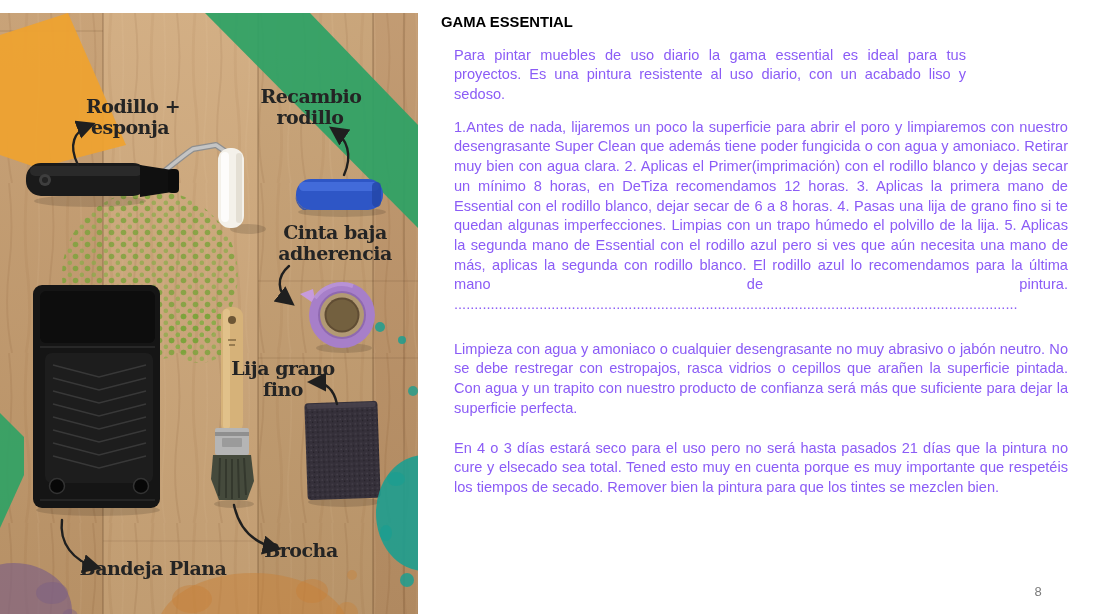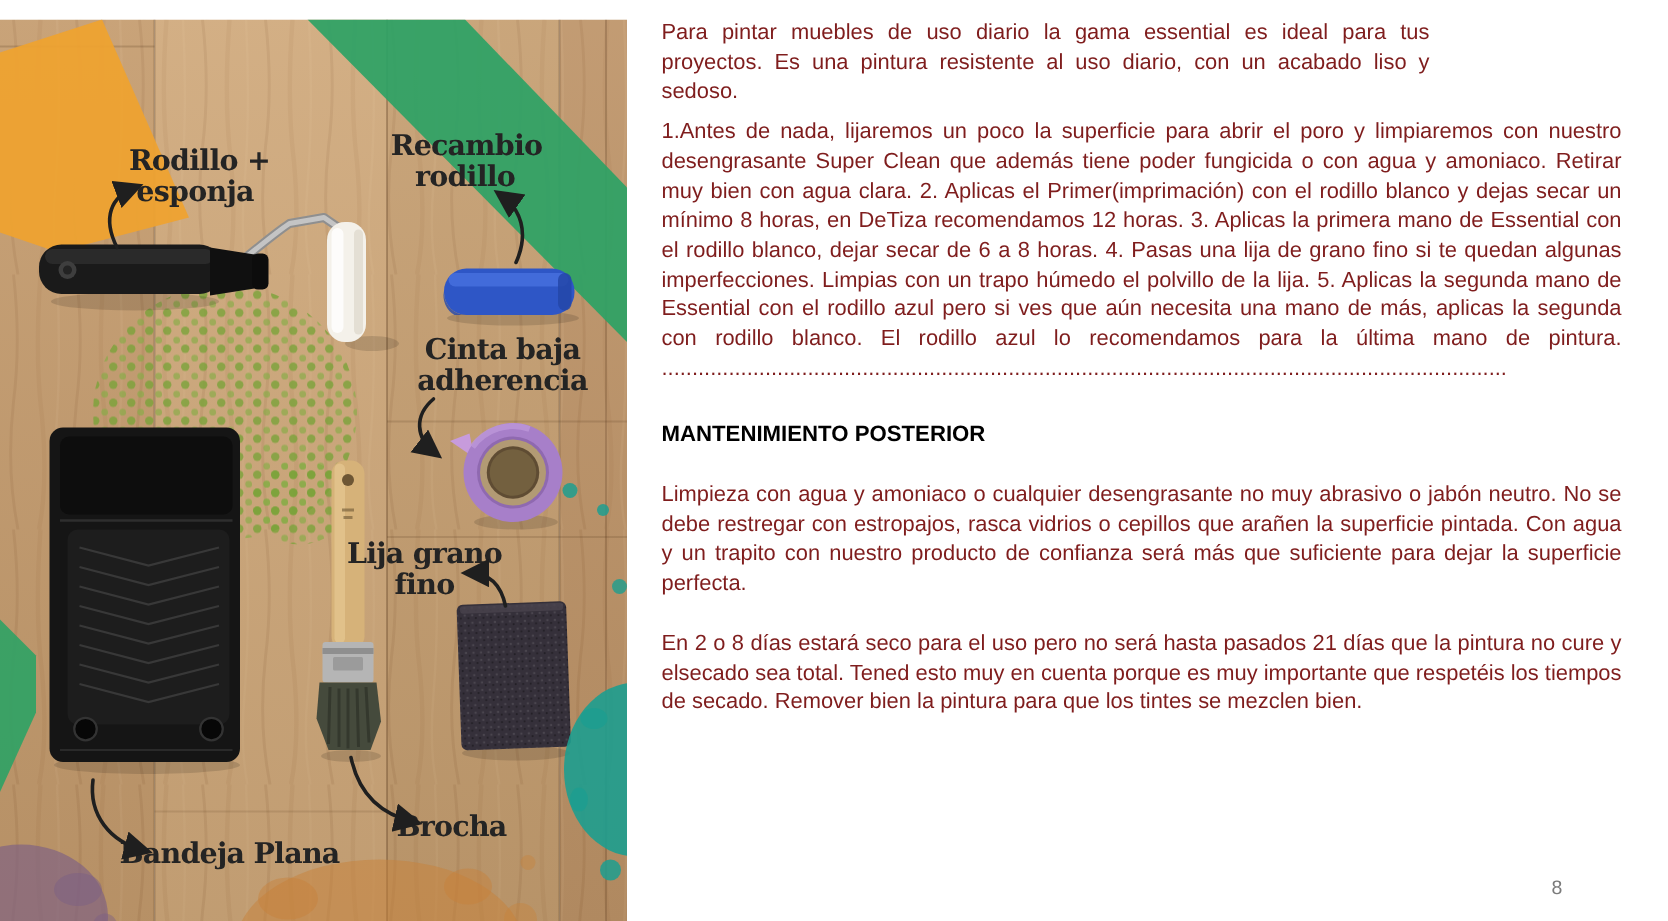--- a/index.html
+++ b/index.html
@@ -3,21 +3,21 @@
 <meta charset="utf-8">
 <style>
   html,body{margin:0;padding:0;background:#ffffff;}
   .page{position:relative;width:1112px;height:614px;overflow:hidden;background:#ffffff;
         font-family:"Liberation Sans",sans-serif;}
   .photo-pane{position:absolute;left:0;top:13px;width:418px;height:614px;}
   .photo-pane svg{display:block;}
   .text-pane{position:absolute;left:418px;top:0;width:694px;height:614px;
              padding:13px 31px 0 23px;box-sizing:border-box;color:#141414;}
   .text-pane h3{margin:0;font-size:14.8px;line-height:19.6px;font-weight:bold;color:#000;}
-  .text-pane p{margin:0;font-size:14.6px;line-height:19.7px;text-align:justify;color:#7f1d1d;
+  .text-pane p{margin:13px;font-size:14.6px;line-height:19.7px;text-align:justify;color:#8b5cf6;
                word-break:break-word;}
   .sec1 p{max-width:512px;}
   .sec2{margin-top:7px;}
   .sec3{margin-top:25px;}
   .sec3 p{margin-top:20px;}
   .sec4{margin-top:3px;}
   .sec4 p{margin-top:20px;}
   .page-number{position:absolute;left:1028px;top:584px;width:20px;text-align:center;
                font-size:13px;color:#7b7b7b;}
   .lbl{font-family:"DejaVu Serif","Liberation Serif",serif;font-weight:bold;fill:#242424;
@@ -211,28 +211,28 @@
         <path class="arrow" d="M234 492 C239 516 254 530 276 535" marker-end="url(#ah)"></path>
 
         <text class="lbl" x="153" y="562" text-anchor="middle">Bandeja Plana</text>
         <path class="arrow" d="M62 507 C59 530 73 548 96 554" marker-end="url(#ah)"></path>
       </g>
     </svg>
   </div>
 
   <div class="text-pane">
     <section class="sec1">
+      <h3>GAMA ESSENTIAL</h3>
       <p>Para pintar muebles de uso diario la gama essential es ideal para tus proyectos. Es una pintura resistente al uso diario, con un acabado liso y sedoso.</p>
     </section>
     <section class="sec2">
       <p> 1.Antes de nada, lijaremos un poco la superficie para abrir el poro y limpiaremos con nuestro desengrasante Super Clean que además tiene poder fungicida o con agua y amoniaco. Retirar muy bien con agua clara. 2. Aplicas el Primer(imprimación) con el rodillo blanco y dejas secar un mínimo 8 horas, en DeTiza recomendamos 12 horas. 3. Aplicas la primera mano de Essential con el rodillo blanco, dejar secar de 6 a 8 horas. 4. Pasas una lija de grano fino si te quedan algunas imperfecciones. Limpias con un trapo húmedo el polvillo de la lija. 5. Aplicas la segunda mano de Essential con el rodillo azul pero si ves que aún necesita una mano de más, aplicas la segunda con rodillo blanco. El rodillo azul lo recomendamos para la última mano de pintura. ...........................................................................................................................................</p>
     </section>
     <section class="sec3">
-      <h3>MANTENIMIENTO POSTERIOR</h3>
       <p>Limpieza con agua y amoniaco o cualquier desengrasante no muy abrasivo o jabón neutro. No se debe restregar con estropajos, rasca vidrios o cepillos que arañen la superficie pintada. Con agua y un trapito con nuestro producto de confianza será más que suficiente para dejar la superficie perfecta.</p>
     </section>
     <section class="sec4">
-      <p>En 2 o 8 días estará seco para el uso pero no será hasta pasados 21 días que la pintura no cure y elsecado sea total. Tened esto muy en cuenta porque es muy importante que respetéis los tiempos de secado. Remover bien la pintura para que los tintes se mezclen bien.</p>
+      <p>En 4 o 3 días estará seco para el uso pero no será hasta pasados 21 días que la pintura no cure y elsecado sea total. Tened esto muy en cuenta porque es muy importante que respetéis los tiempos de secado. Remover bien la pintura para que los tintes se mezclen bien.</p>
     </section>
   </div>
 
   <div class="page-number">8</div>
 </div>
 
 </body></html>

